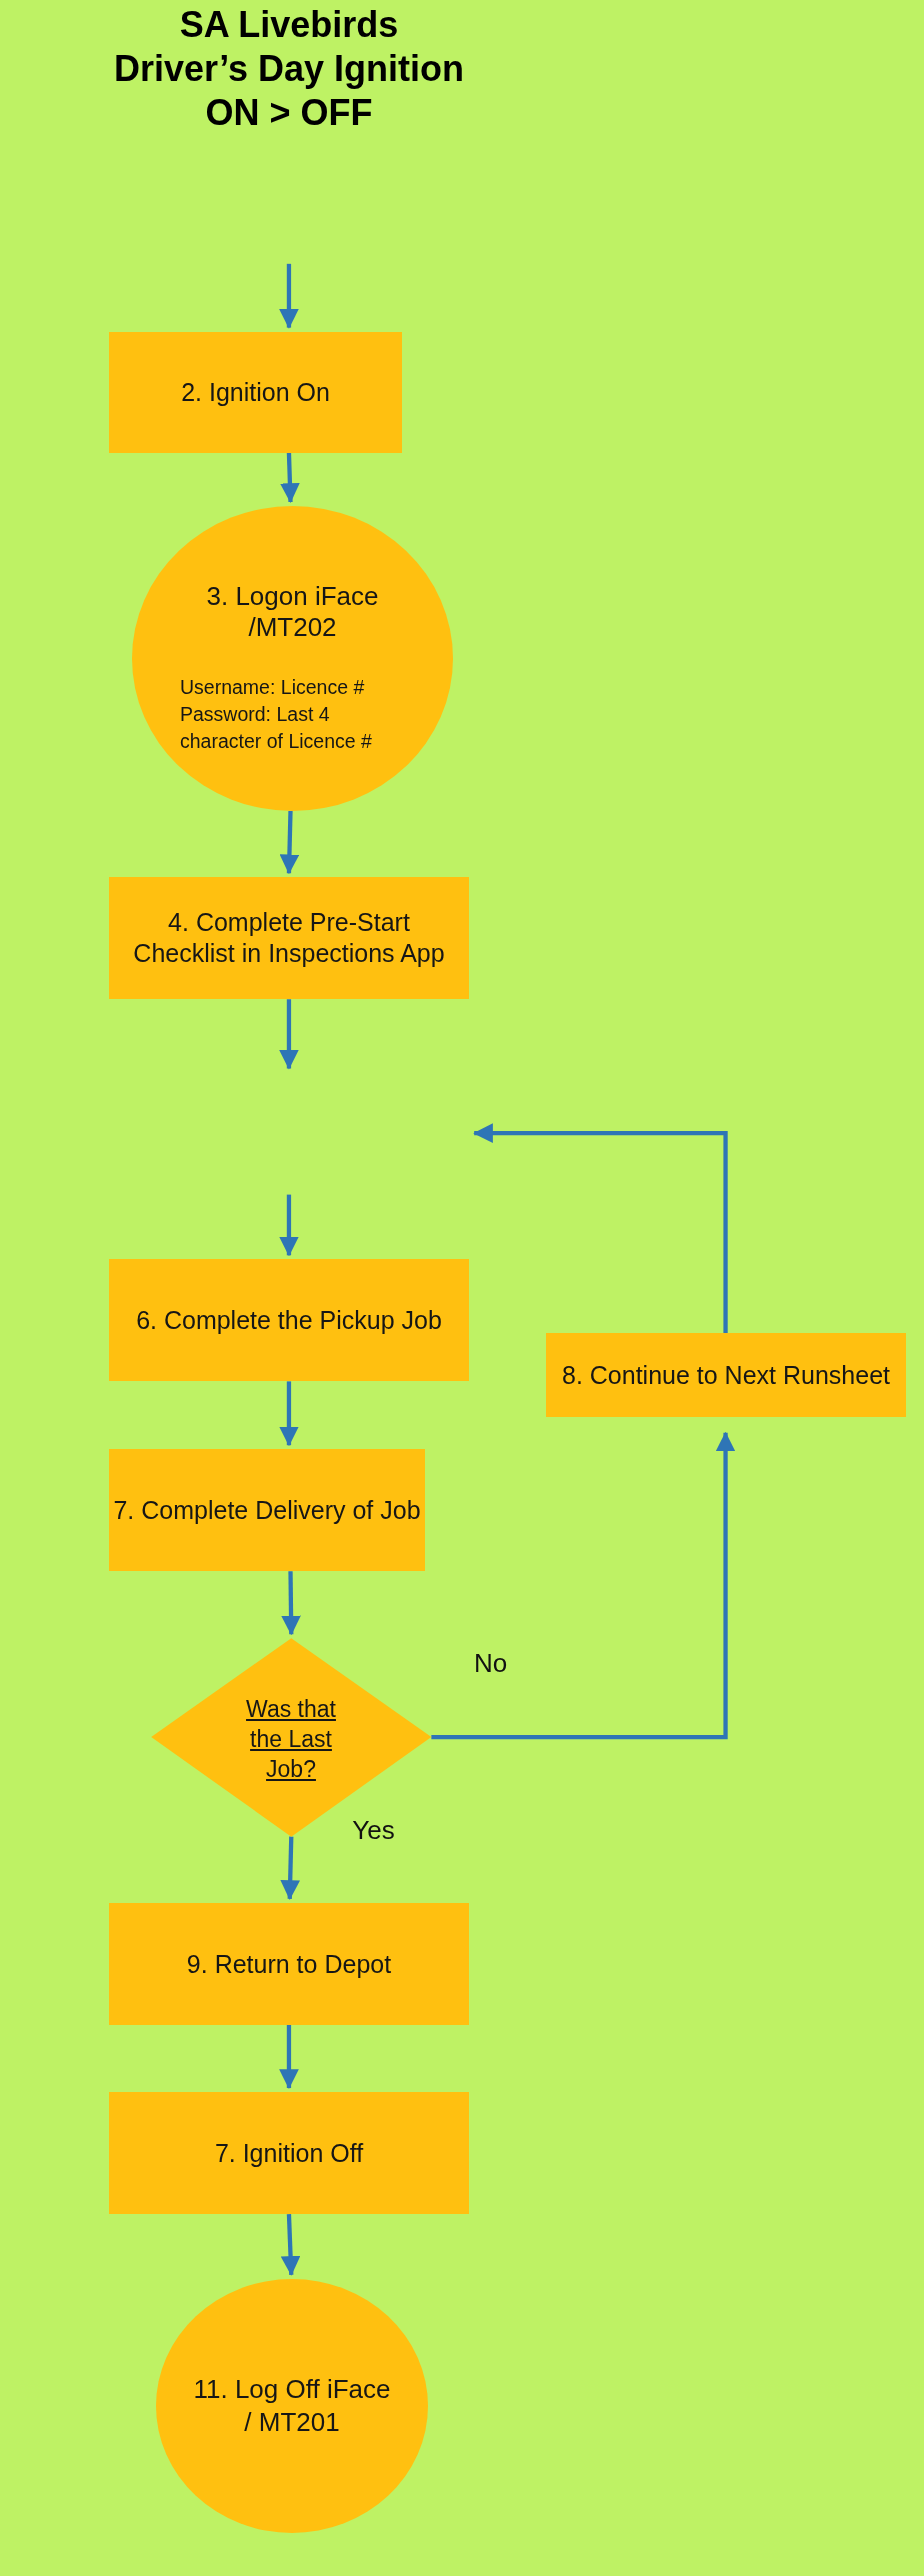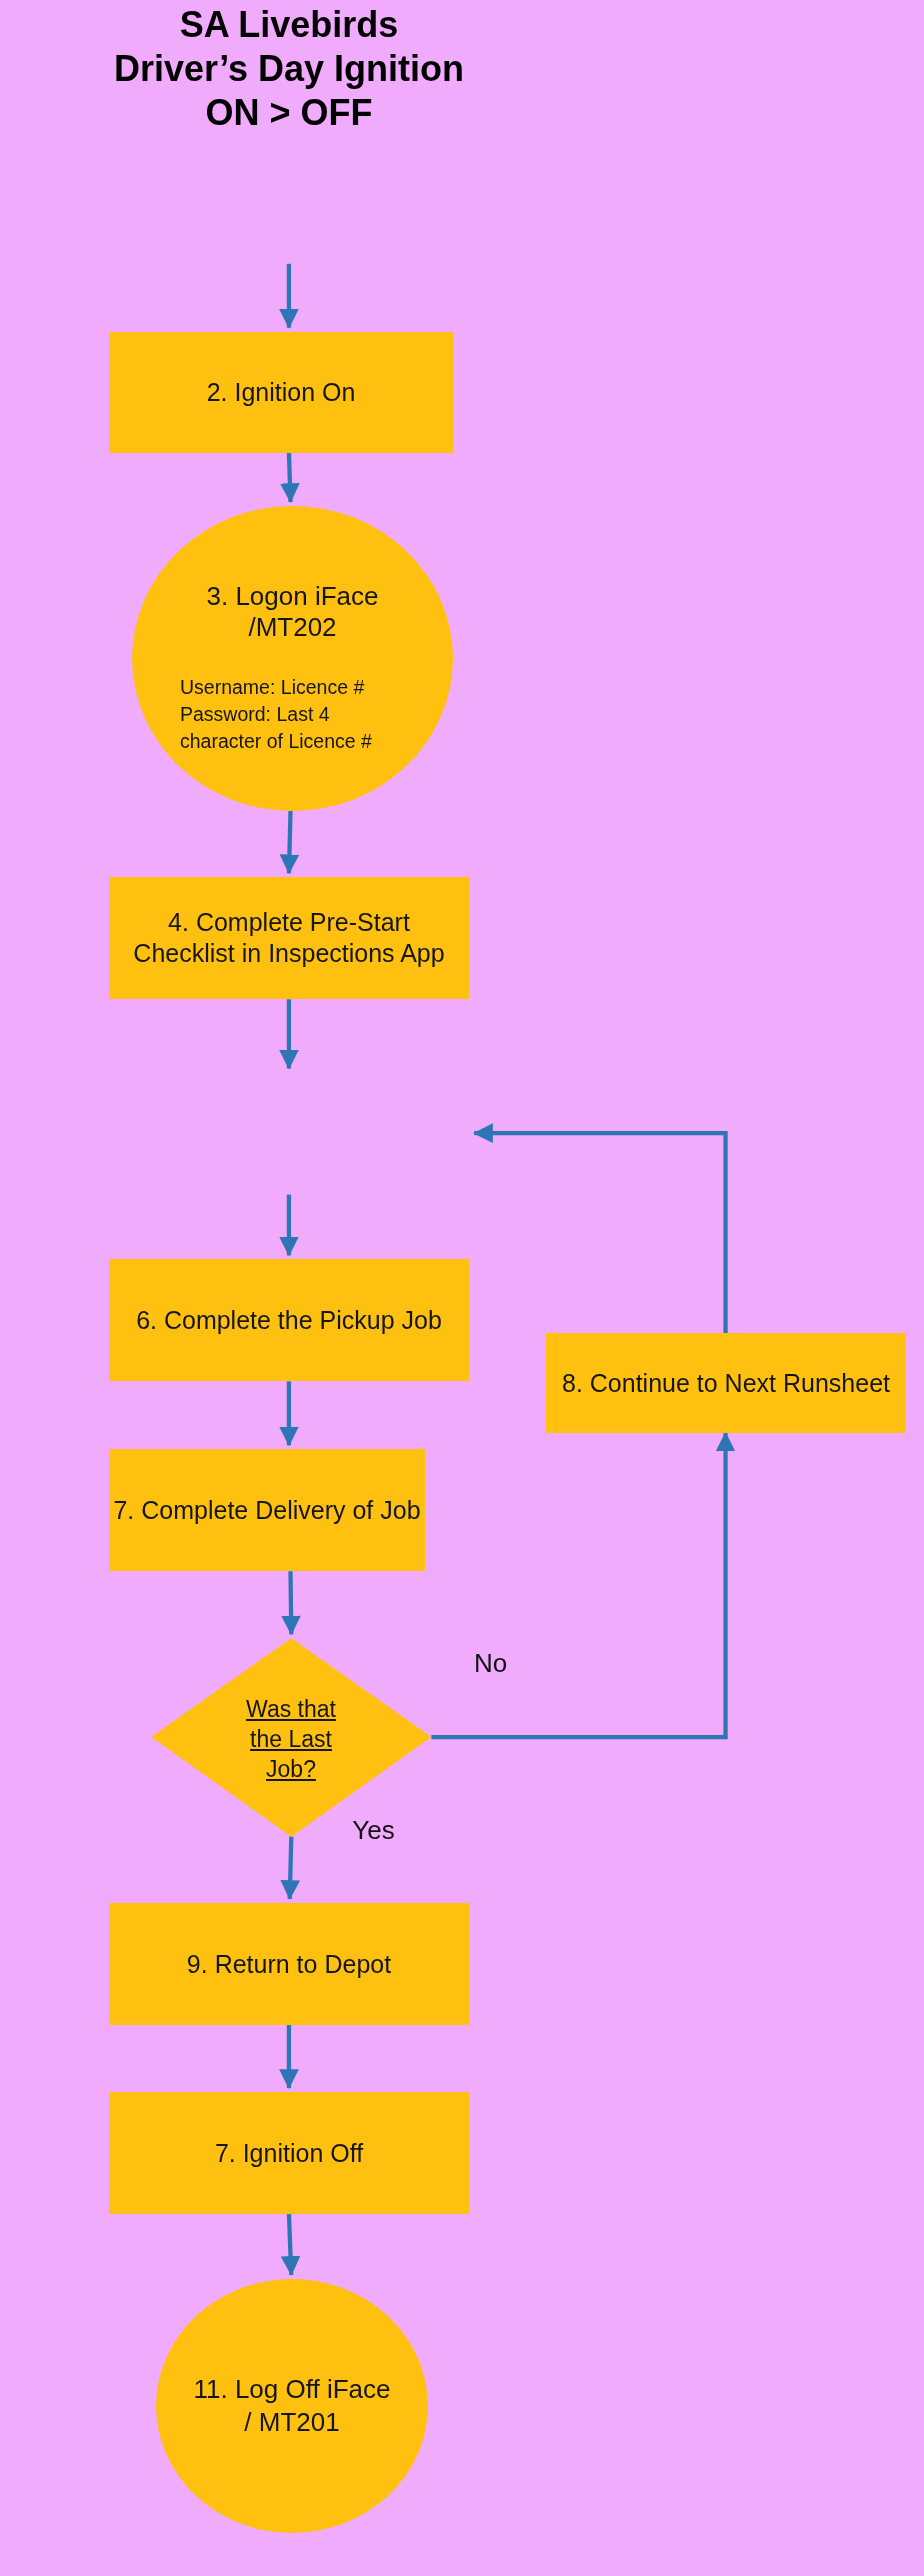--- a/index.html
+++ b/index.html
@@ -1,38 +1,38 @@
 <!DOCTYPE html>
 <html style="font-size:12.5px"><head>
 <meta charset="utf-8">
 <style>
   html,body{margin:0;padding:0;background:#ffffff;}
   #canvas{
-    position:relative;width:925px;height:2576px;background:#f0abfc;
+    position:relative;width:925px;height:2576px;background:#bef264;
     font-family:"Liberation Sans",sans-serif;color:#111;overflow:hidden;
   }
   #diagram-title{
     position:absolute;left:54px;top:3.1px;width:470px;text-align:center;
     font-size:36px;line-height:44px;font-weight:700;color:#000;white-space:pre-line;
   }
   .node{
     position:absolute;background:#FFC010;display:flex;align-items:center;justify-content:center;
     text-align:center;font-size:25px;line-height:31px;color:#161616;white-space:pre-line;
   }
   .ellipse{border-radius:50%;}
   #n1{left:109px;top:142px;width:360px;height:121px;}
-  #n2{left:109px;top:332px;width:344px;height:121px;}
+  #n2{left:109px;top:332px;width:293px;height:121px;}
   #n3{left:132px;top:506px;width:321px;height:305px;display:block;}
   .n3-title{position:absolute;left:0;right:0;top:75px;text-align:center;font-size:26px;line-height:31px;white-space:pre-line;}
   .n3-note{position:absolute;left:48px;top:168px;width:241px;text-align:left;font-size:19.5px;line-height:27px;white-space:pre-line;}
   #n4{left:109px;top:877px;width:360px;height:122px;}
   #n5{left:109px;top:1072px;width:360px;height:122px;}
   #n6{left:109px;top:1259px;width:360px;height:122px;}
   #n7{left:109px;top:1449px;width:316px;height:122px;}
-  #n8{left:546px;top:1333px;width:360px;height:100px;white-space:nowrap;}
+  #n8{left:546px;top:1333px;width:360px;height:84px;white-space:nowrap;}
   #n9{left:109px;top:1903px;width:360px;height:122px;}
   #n10{left:109px;top:2092px;width:360px;height:122px;}
   #n11{left:156px;top:2279px;width:272px;height:254px;font-size:26px;line-height:33px;}
   #diamond-label{
     position:absolute;left:213px;top:1694px;width:156px;text-align:center;
     font-size:23px;line-height:30px;white-space:pre-line;color:#161616;text-decoration:underline;
   }
   .edge-label{position:absolute;width:101px;text-align:center;font-size:26px;color:#111;}
   #no-label{left:440px;top:1648px;}
   #yes-label{left:323px;top:1815px;}

